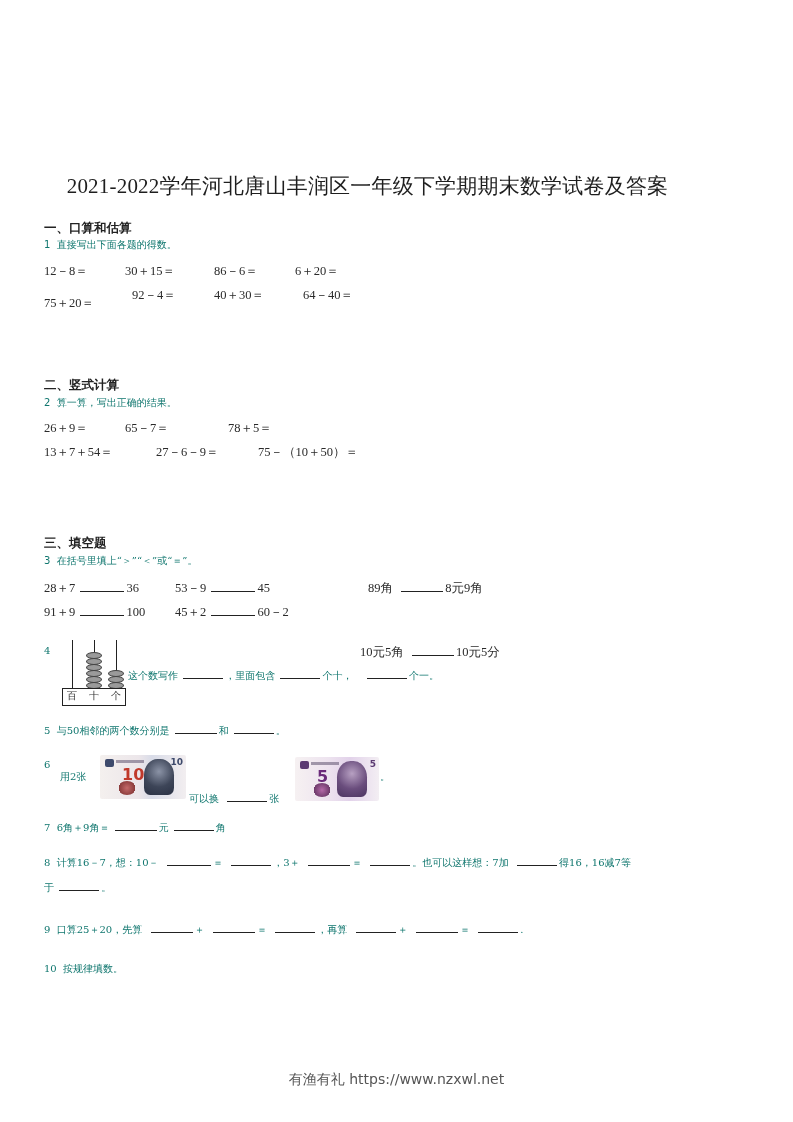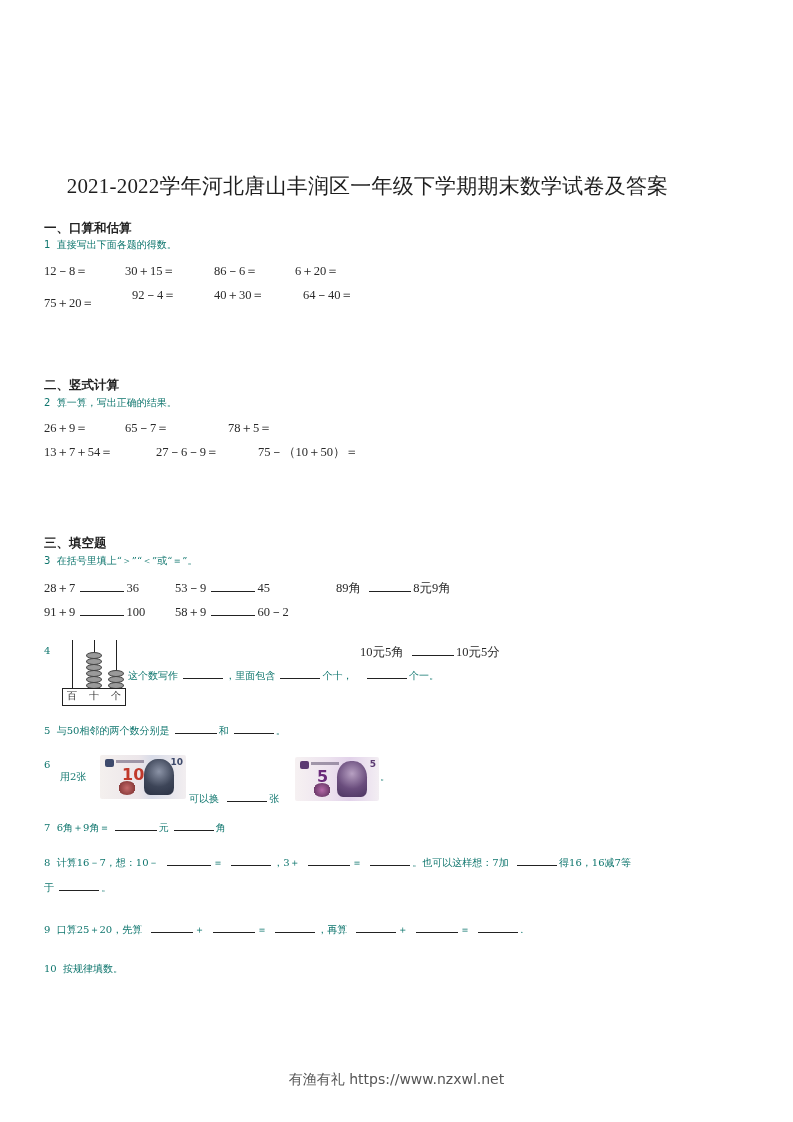--- a/index.html
+++ b/index.html
@@ -116,31 +116,31 @@
 </div>
 
 <div class="abs eq" style="left:44px; top:579px;">
   <span>28＋7</span>
   <span class="blank w44"></span><span>36</span>
 </div>
 <div class="abs eq" style="left:175px; top:579px;">
   <span>53－9</span>
   <span class="blank w44"></span><span>45</span>
 </div>
-<div class="abs eq" style="left:336px; top:579px;">
+<div class="abs eq" style="left:368px; top:579px;">
   <span>89角</span>
   &nbsp;<span class="blank w42"></span><span>8元9角</span>
 </div>
 
 <div class="abs eq" style="left:44px; top:603px;">
   <span>91＋9</span>
   <span class="blank w44"></span><span>100</span>
 </div>
 <div class="abs eq" style="left:175px; top:603px;">
-  <span>58＋9</span>
+  <span>45＋2</span>
   <span class="blank w44"></span><span>60－2</span>
 </div>
 <div class="abs eq" style="left:360px; top:603px;margin-top:40px;">
   <span>10元5角</span>
   &nbsp;<span class="blank w42"></span><span>10元5分</span>
 </div>
 
 <div class="abs q" style="left:44px; top:645px;">4</div>
 <div class="abs abacus">
   <div class="rod" style="left:12px; top:0; height:48px;"></div>

